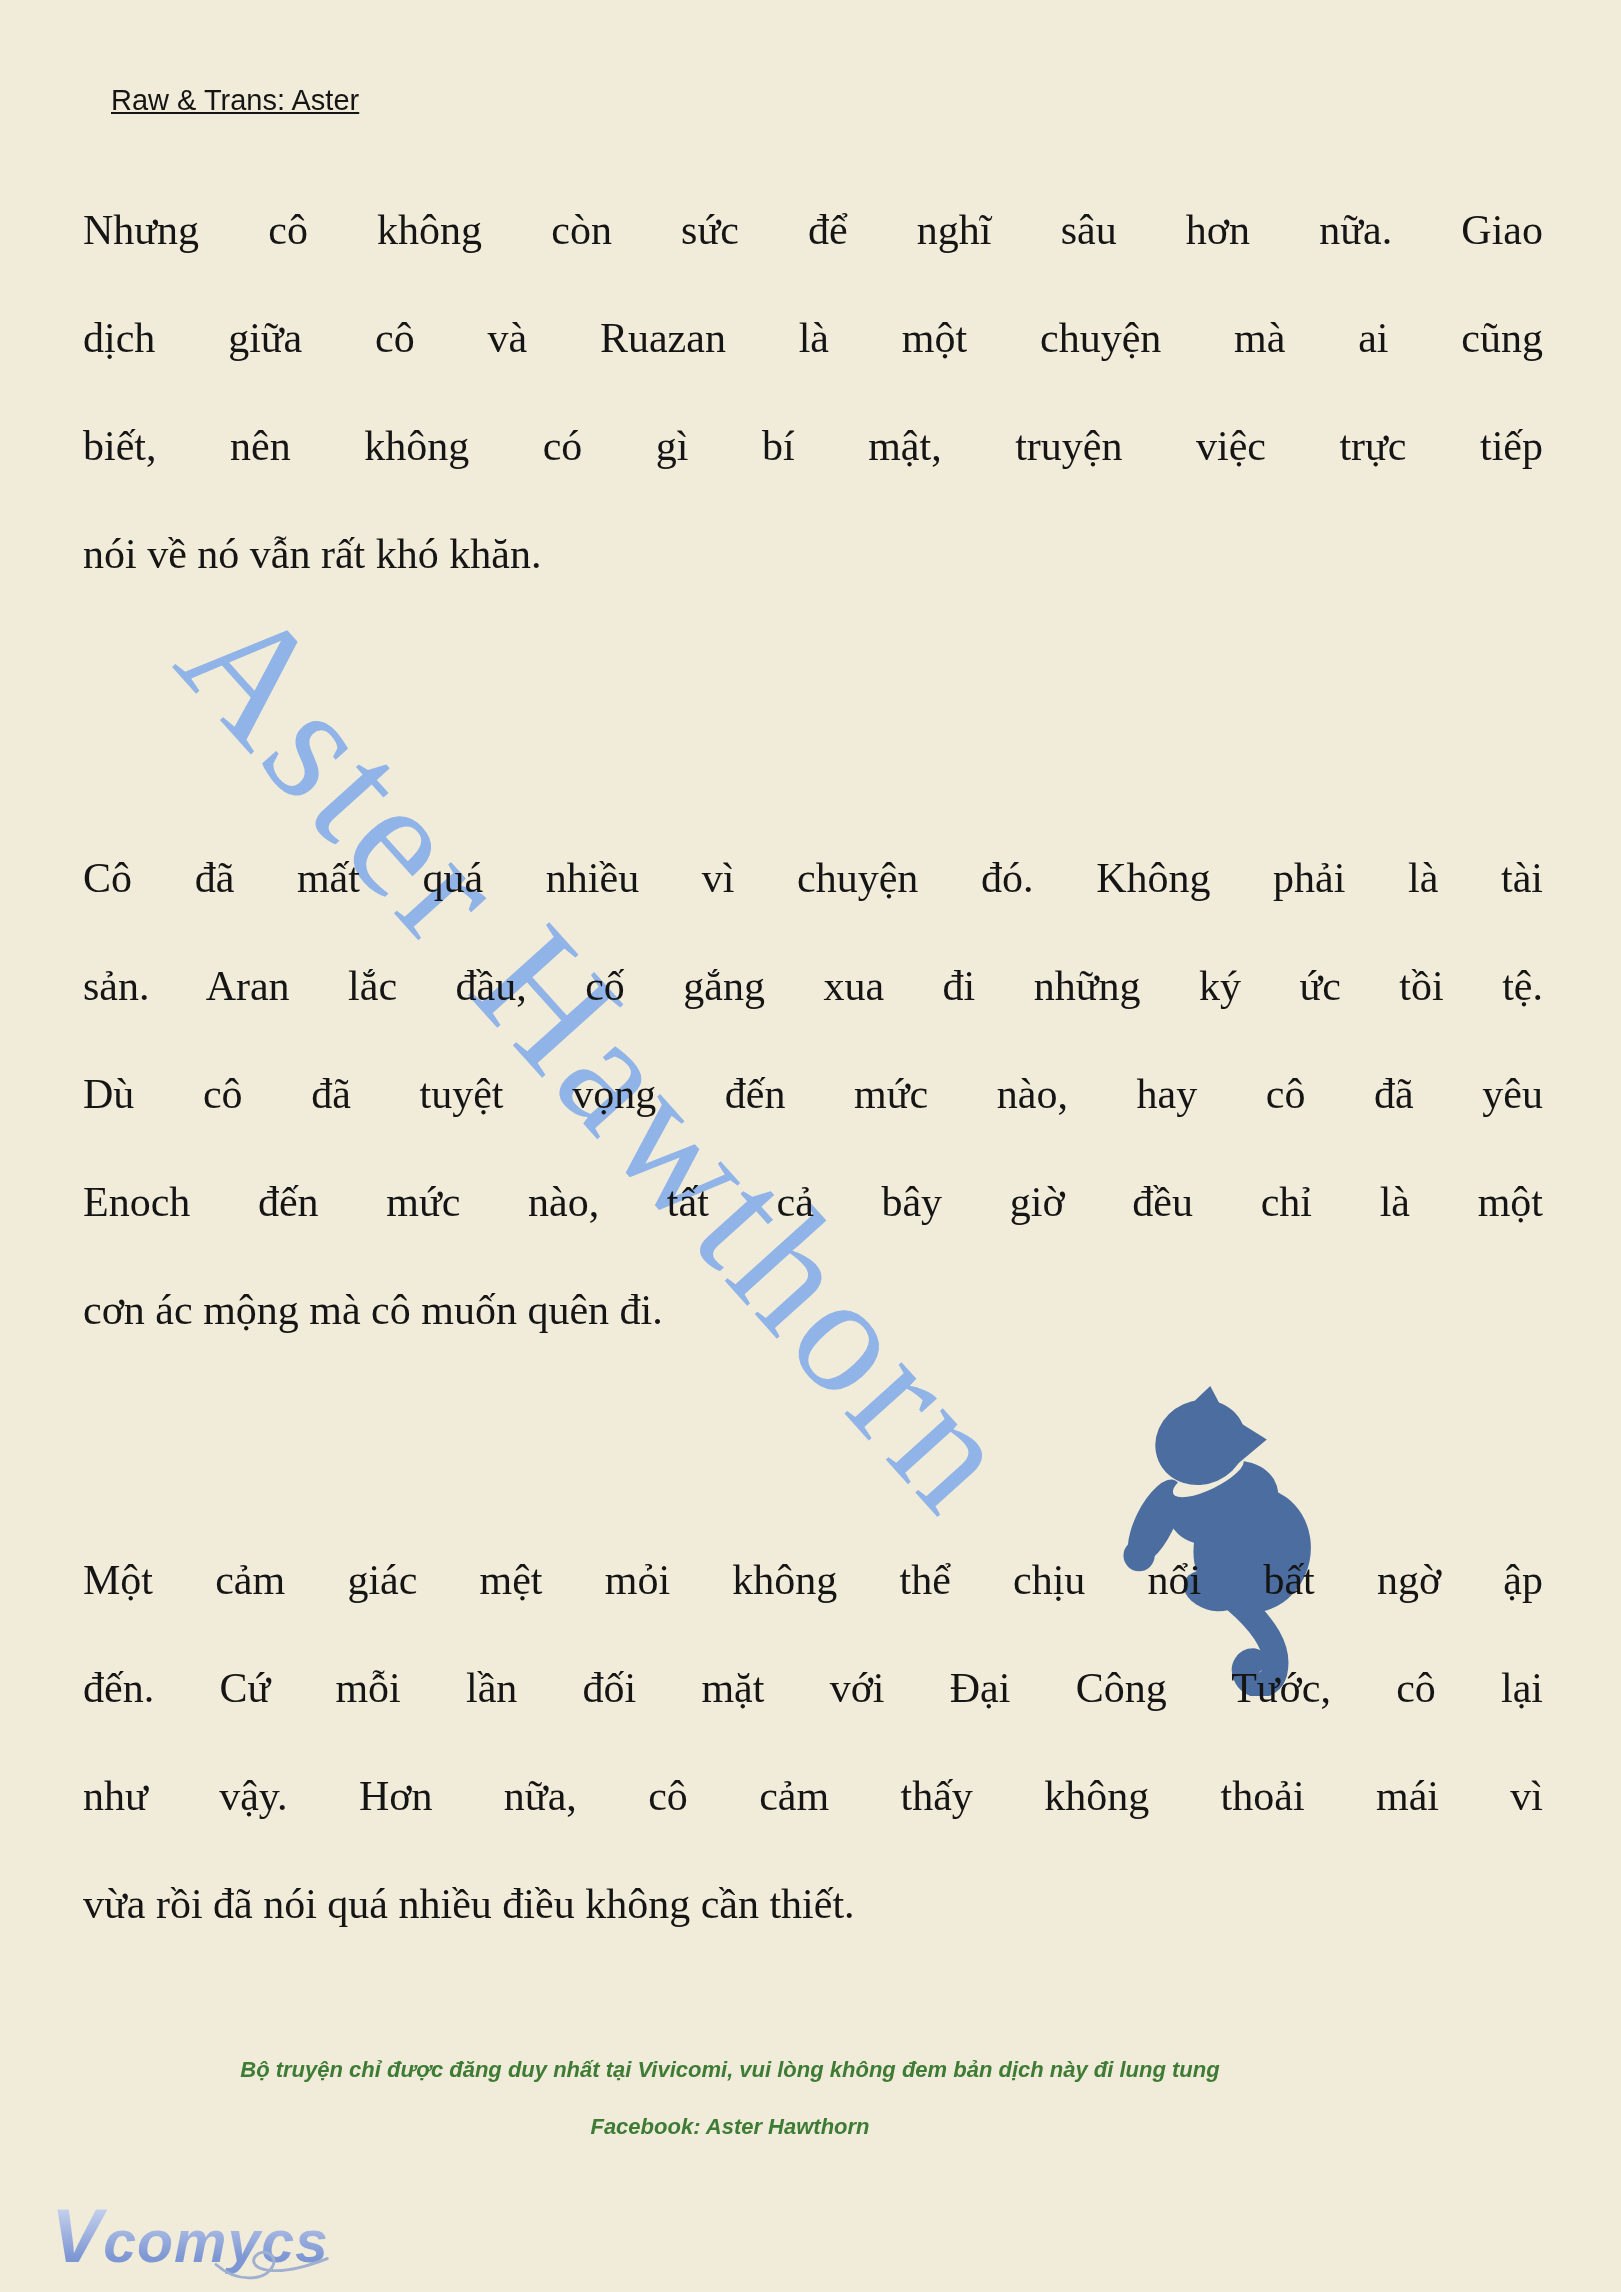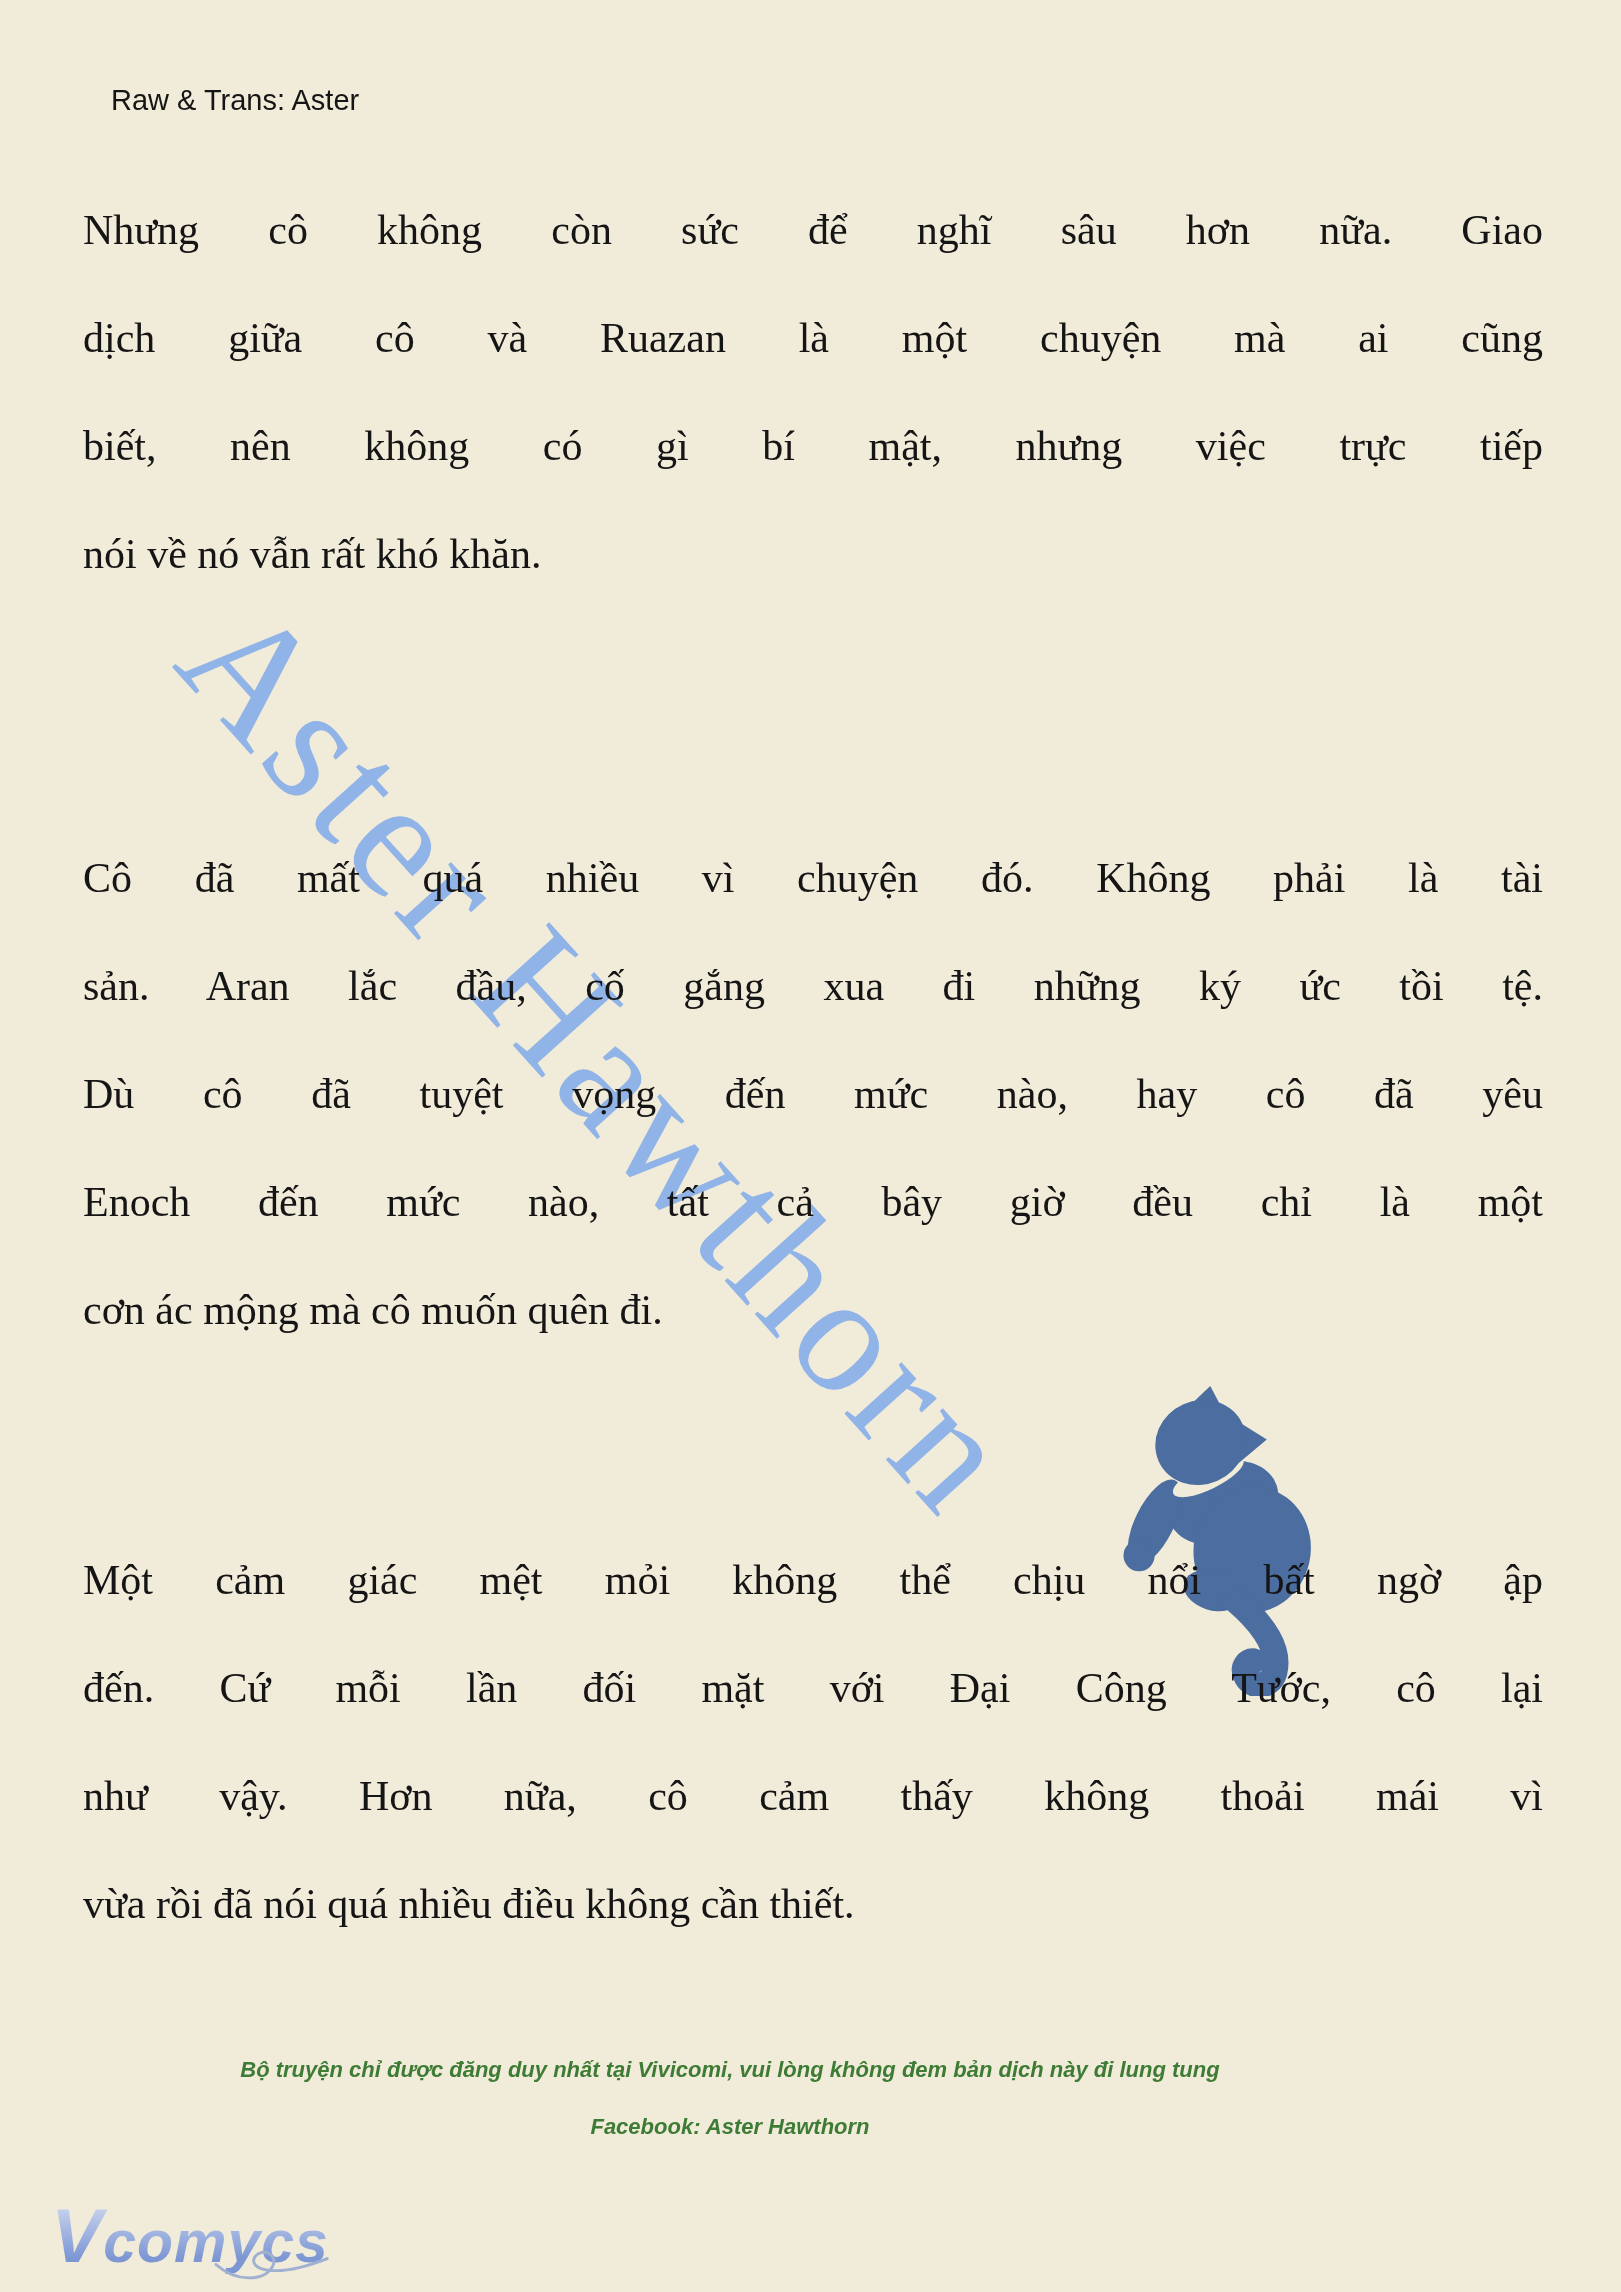--- a/index.html
+++ b/index.html
@@ -9,20 +9,21 @@
     position:relative;overflow:hidden;
     font-family:"Liberation Serif",serif;
   }
   .page{position:absolute;inset:0;}
 
   .header-credit{
     position:absolute;left:111px;top:84px;
     font-family:"Liberation Sans",sans-serif;
     font-size:29px;color:var(--ink,#151515);
     z-index:3;
+    text-decoration:underline;
   }
 
   .watermark{
     position:absolute;left:284px;top:564px;
     font-family:"Liberation Serif",serif;
     font-size:167px;letter-spacing:5.9px;white-space:nowrap;
     color:var(--watermark-blue,#86aeea);
     opacity:.9;
     transform:rotate(48deg);
     transform-origin:0 0;
@@ -100,21 +101,21 @@
     <polygon points="105,30 148,57 118,82" style="fill:var(--cat-blue)"></polygon>
     <ellipse cx="80" cy="60" rx="47" ry="43" transform="rotate(-24 80 60)" style="fill:var(--cat-blue)"></ellipse>
 
     <path d="M116,222 C146,248 162,272 156,296 C151,313 131,312 126,298 C123,290 128,284 134,284" fill="none" stroke-linecap="round" stroke-width="26" style="stroke:var(--cat-blue)"></path>
   </svg>
 
   <div class="body-text">
       <div class="para">
         <div class="line">Nhưng cô không còn sức để nghĩ sâu hơn nữa. Giao</div>
         <div class="line">dịch giữa cô và Ruazan là một chuyện mà ai cũng</div>
-        <div class="line">biết, nên không có gì bí mật, nhưng việc trực tiếp</div>
+        <div class="line">biết, nên không có gì bí mật, truyện việc trực tiếp</div>
         <div class="line last">nói về nó vẫn rất khó khăn.</div>
       </div>
       <div class="para">
         <div class="line">Cô đã mất quá nhiều vì chuyện đó. Không phải là tài</div>
         <div class="line">sản. Aran lắc đầu, cố gắng xua đi những ký ức tồi tệ.</div>
         <div class="line">Dù cô đã tuyệt vọng đến mức nào, hay cô đã yêu</div>
         <div class="line">Enoch đến mức nào, tất cả bây giờ đều chỉ là một</div>
         <div class="line last">cơn ác mộng mà cô muốn quên đi.</div>
       </div>
       <div class="para">

